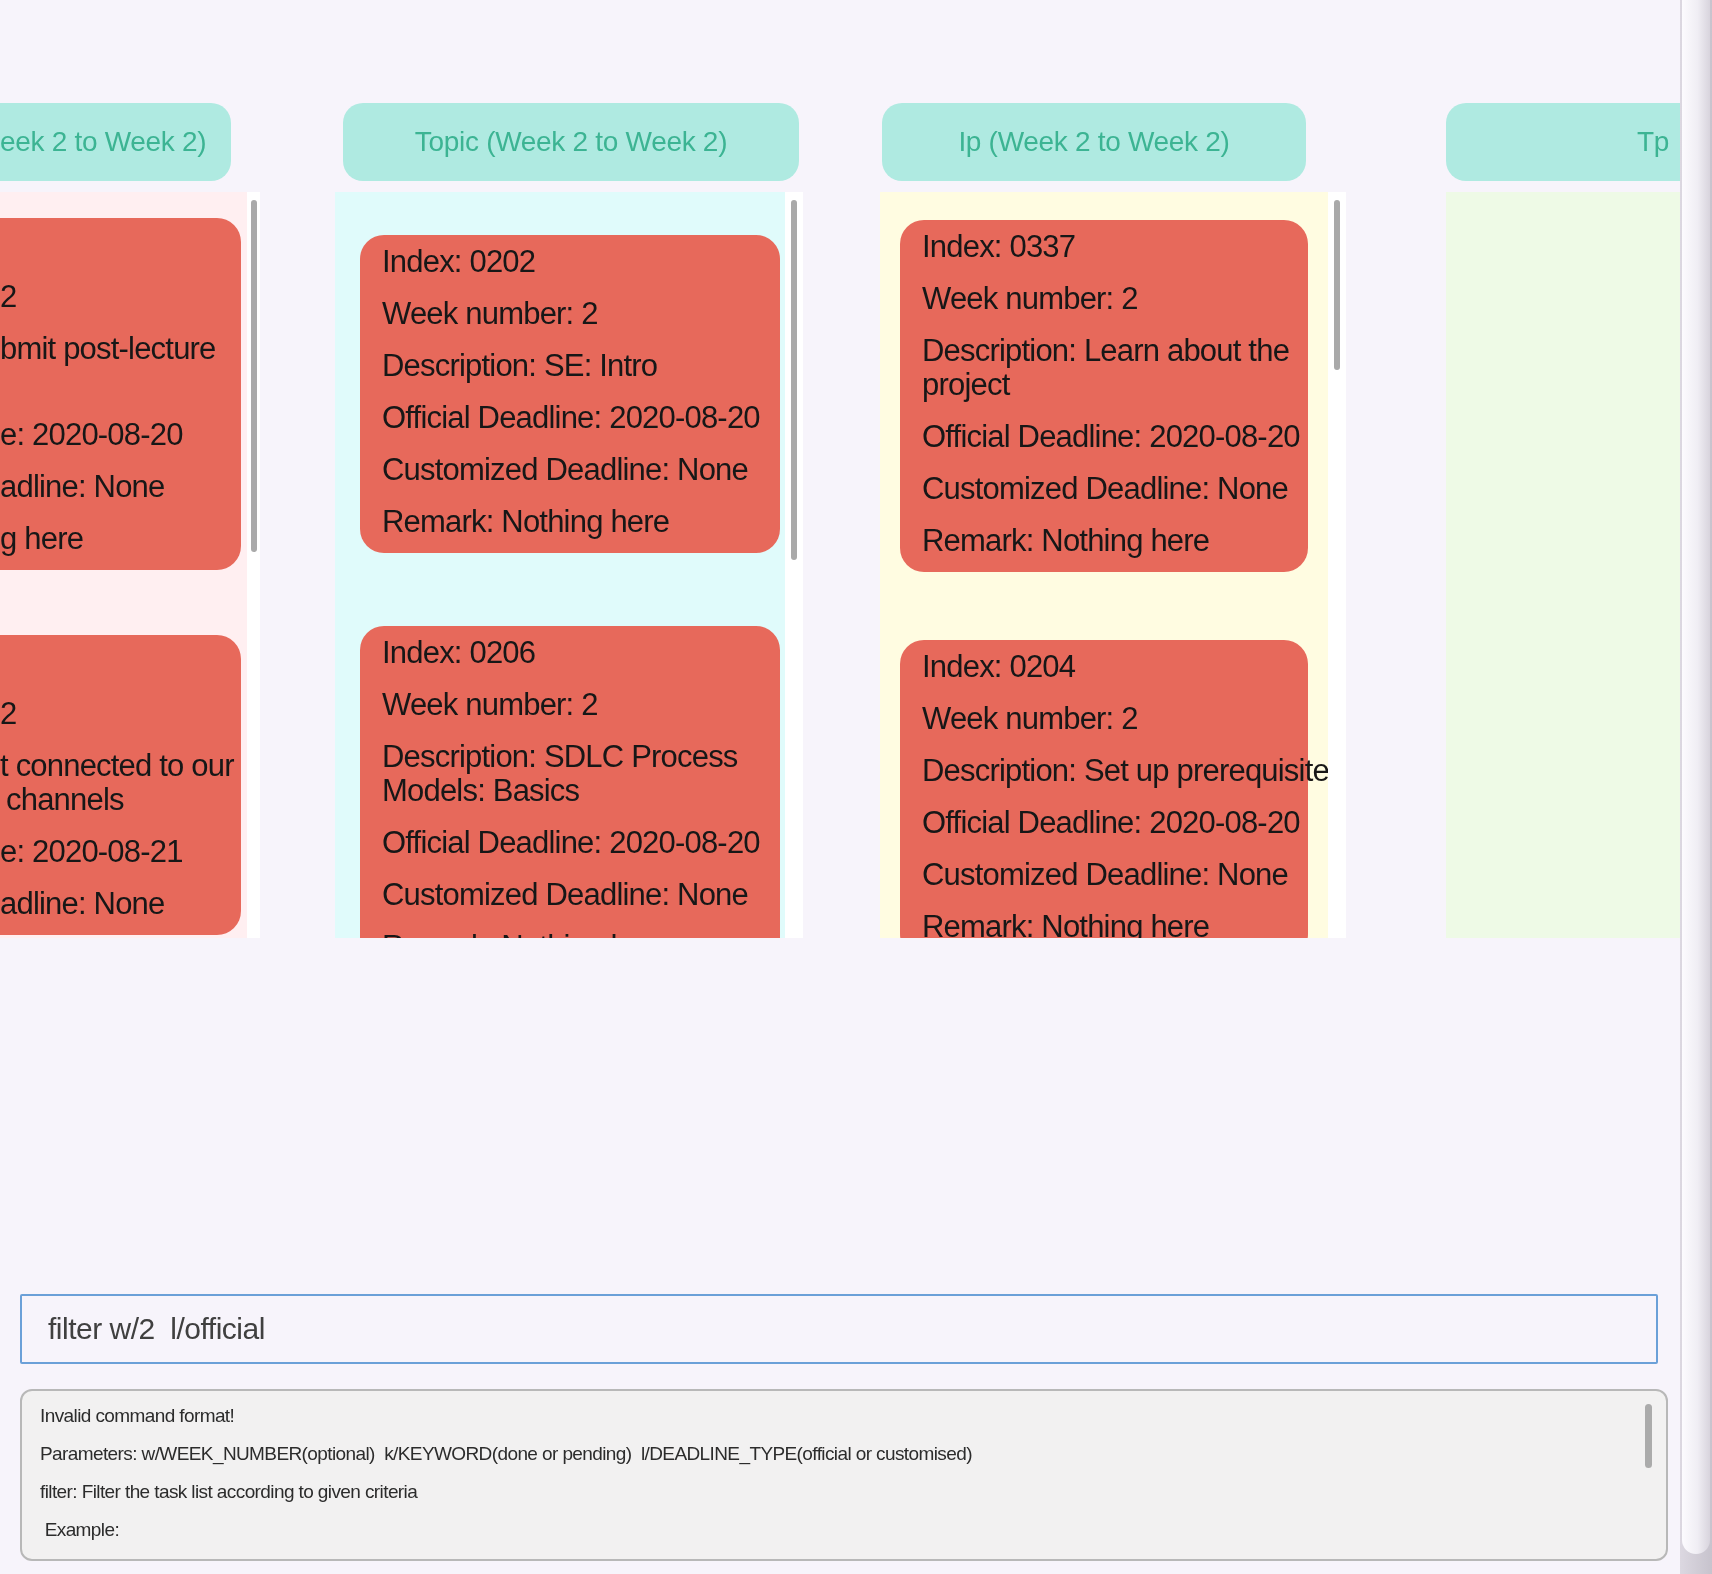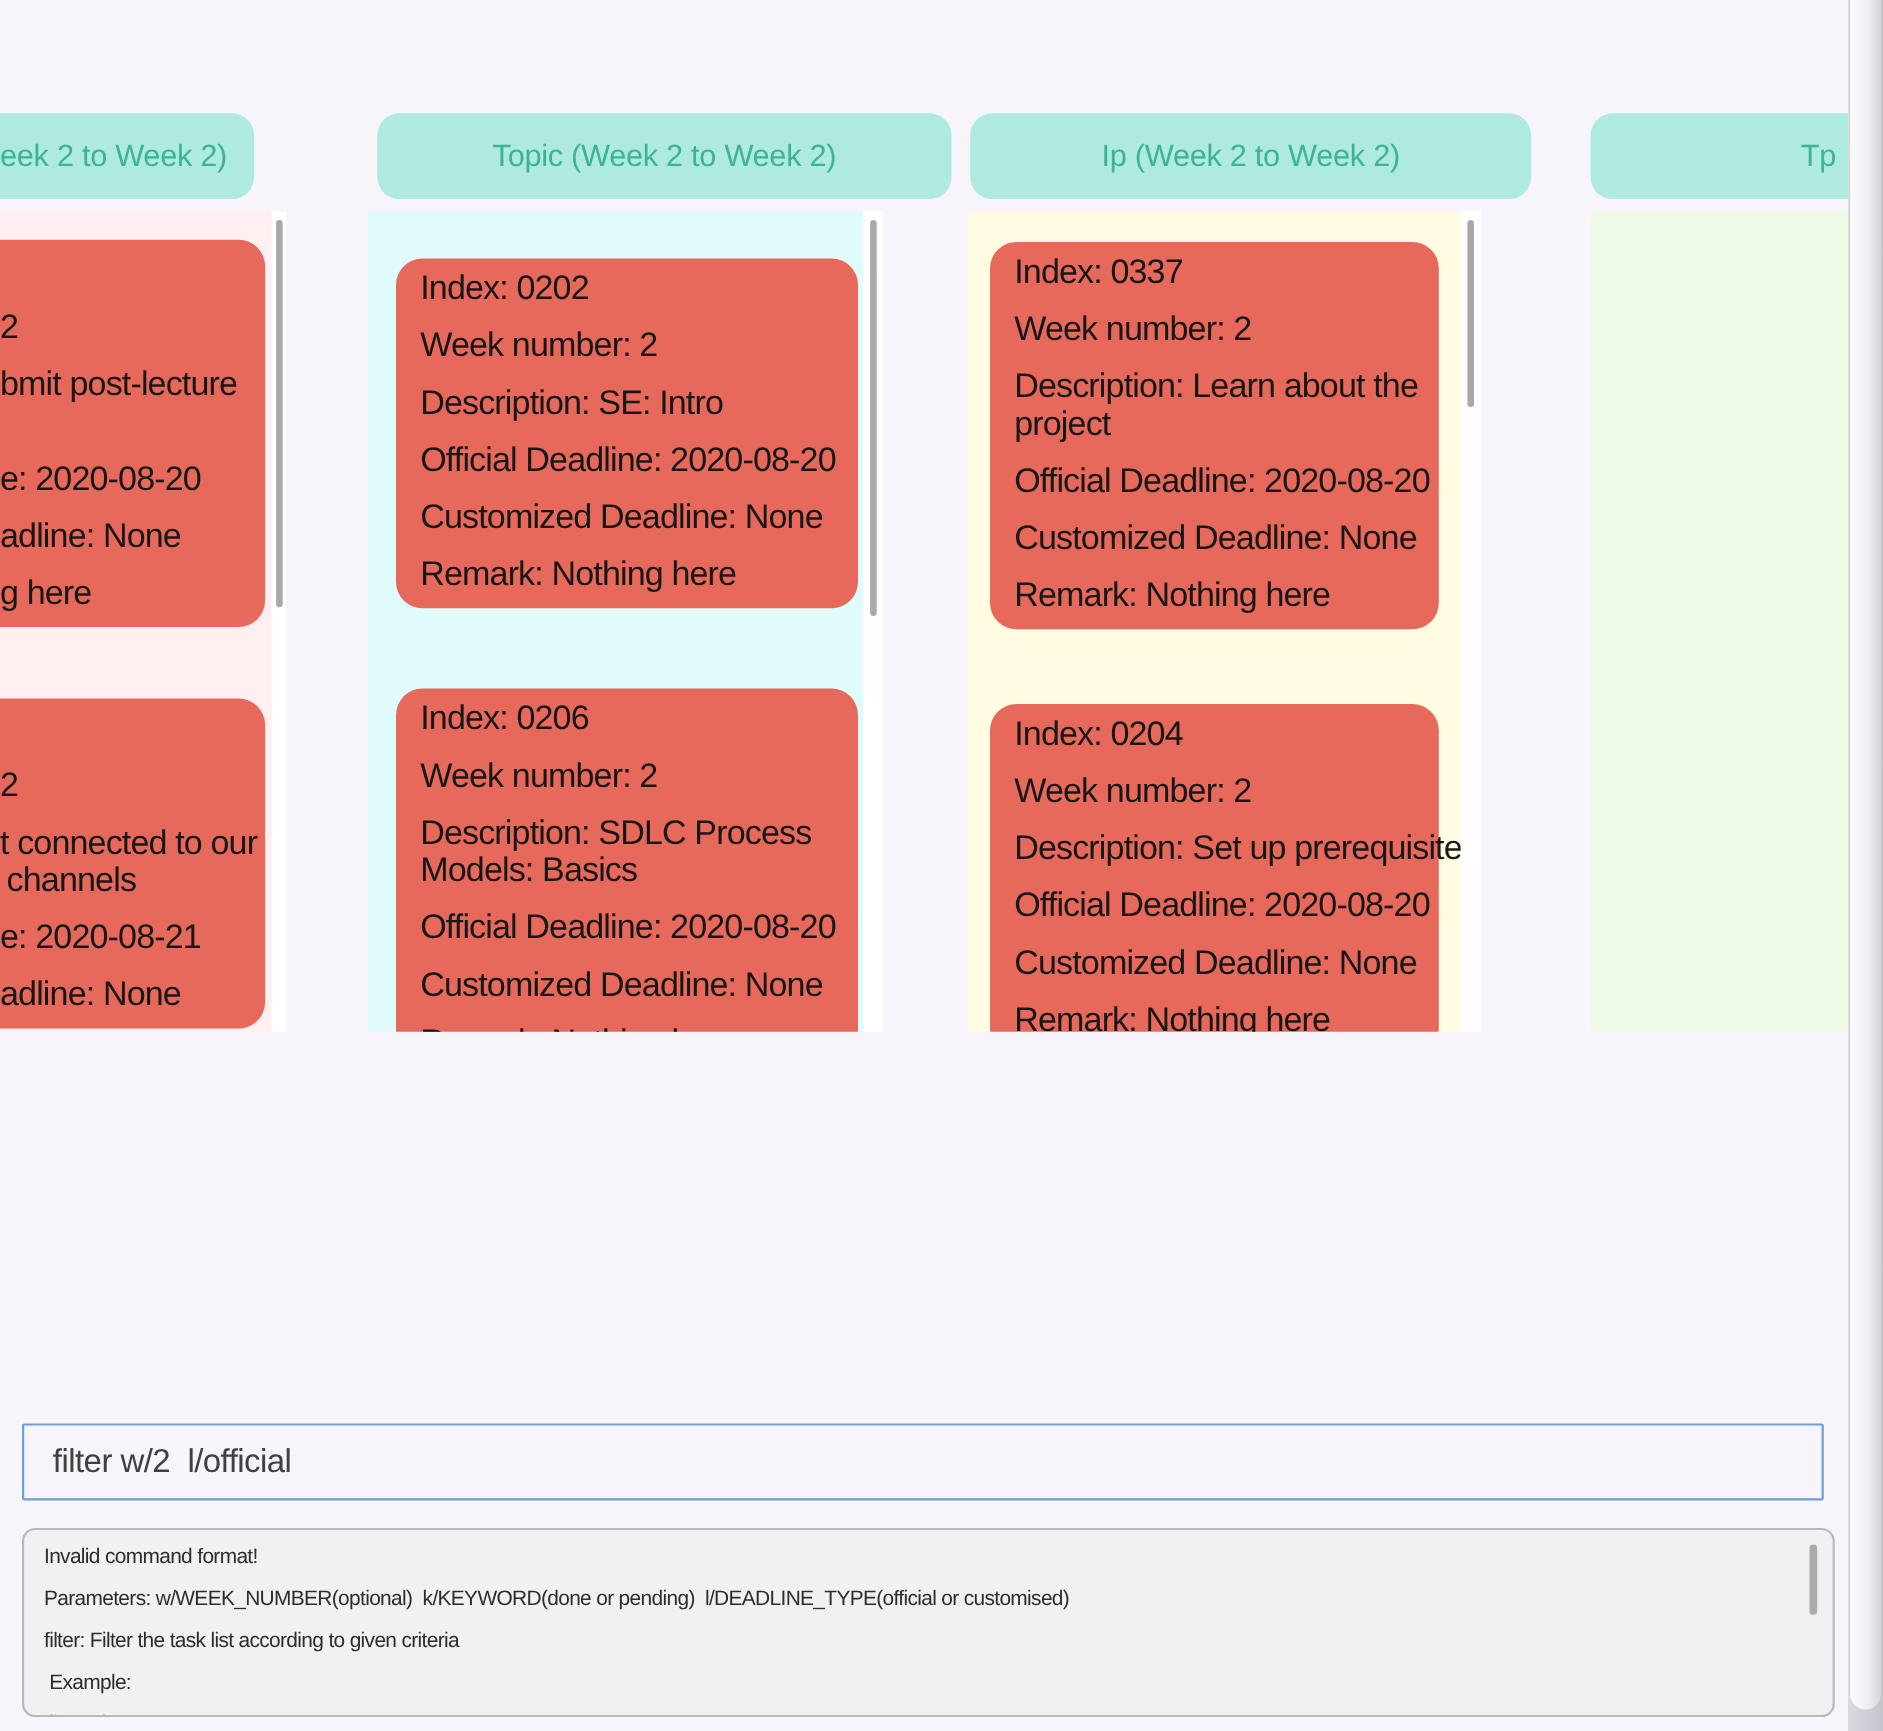--- a/index.html
+++ b/index.html
@@ -5,22 +5,22 @@
   html,body{margin:0;padding:0;}
   body{width:1712px;height:1574px;overflow:hidden;background:#f7f4fb;
        font-family:"Liberation Sans","DejaVu Sans",sans-serif;}
   .page{position:relative;width:1712px;height:1574px;overflow:hidden;padding-left:20px;}
 
   
   .hdr{position:absolute;top:103px;height:78px;border-radius:20px;background:#afeae1;
        color:#3cb493;font-size:28px;letter-spacing:-0.3px;display:flex;align-items:center;
        justify-content:center;box-sizing:border-box;}
   .h1{left:-203px;width:434px;justify-content:flex-start;padding-left:203px;}
-  .h2{left:343px;width:522px;}
-  .h3{left:882px;width:510px;}
+  .h2{left:343px;width:456px;}
+  .h3{left:882px;width:424px;}
   .h4{left:1446px;width:442px;justify-content:flex-start;padding-left:191px;}
 
   
   .col{position:absolute;top:192px;height:746px;overflow:hidden;}
   .c1{left:-203px;width:450px;background:#ffeff1;}
   .c2{left:335px;width:450px;background:#e0fbfb;}
   .c3{left:880px;width:448px;background:#fffce1;}
   .c4{left:1446px;width:450px;background:#eefae6;}
 
   

